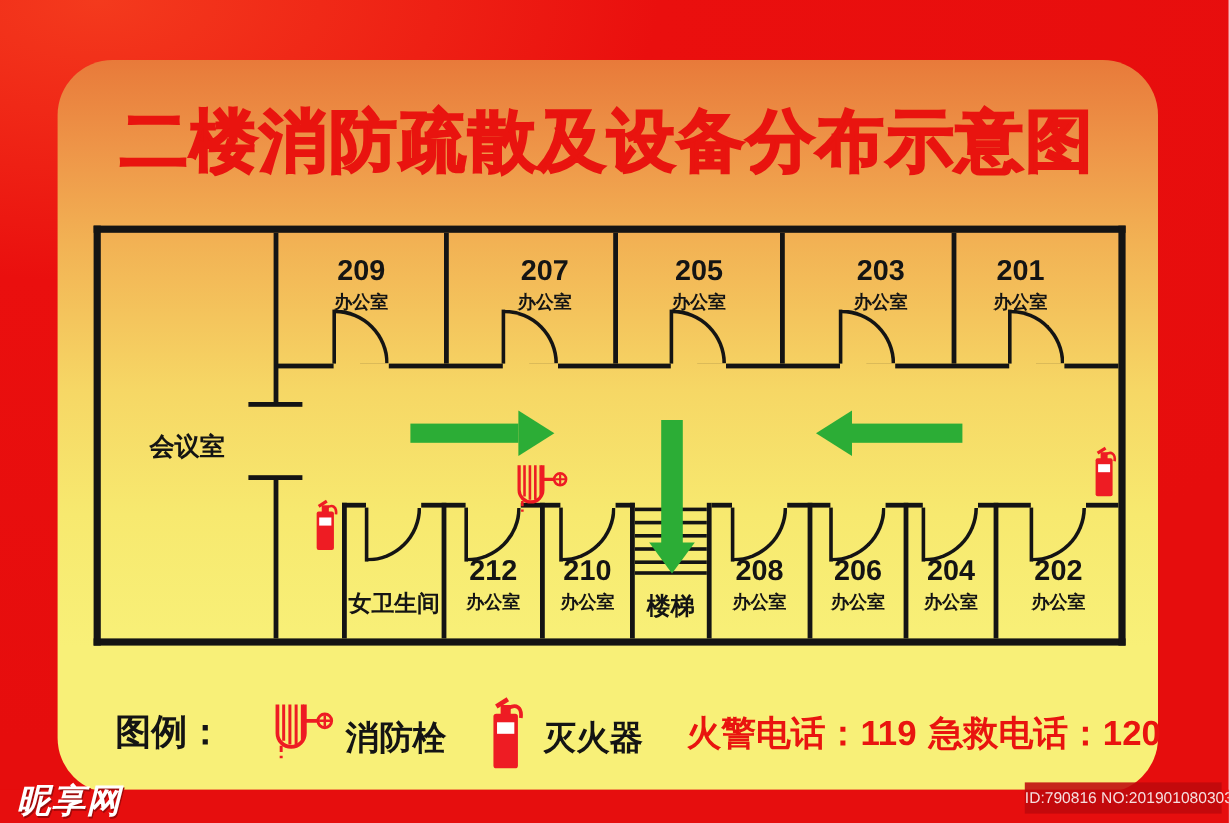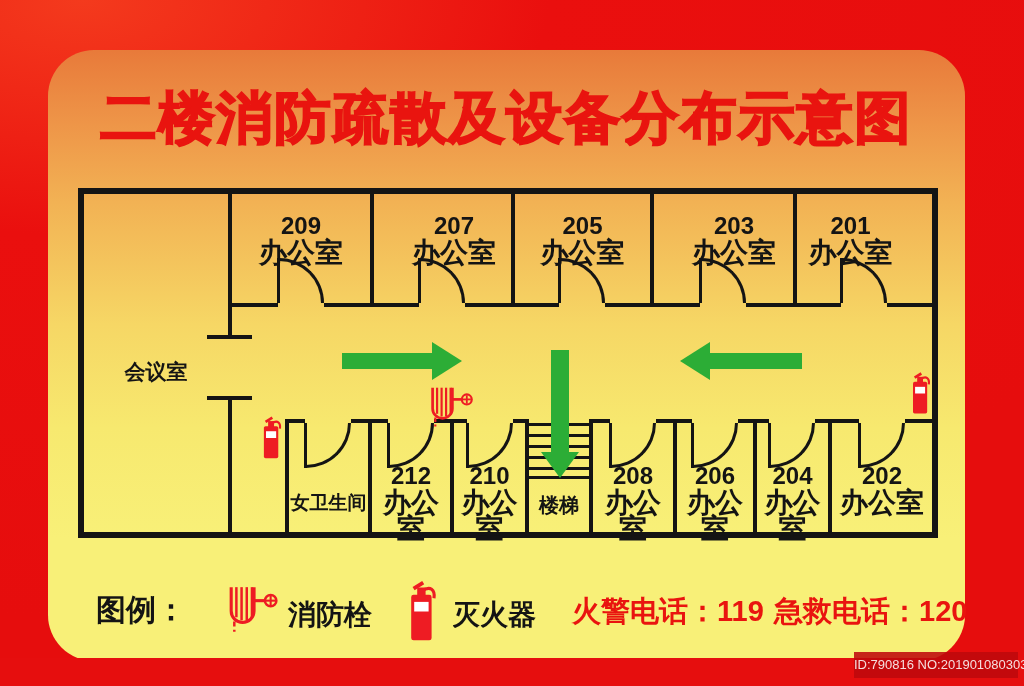--- a/index.html
+++ b/index.html
@@ -17,21 +17,21 @@
   .leaf{position:absolute;background:var(--wall-black,#141414);width:3px;height:45px;}
   .arcT{position:absolute;width:45px;height:45px;box-sizing:border-box;
         border-top:3px solid var(--wall-black,#141414);border-right:3px solid var(--wall-black,#141414);
         border-top-right-radius:100% 100%;}
   .arcB{position:absolute;width:45px;height:45px;box-sizing:border-box;
         border-bottom:3px solid var(--wall-black,#141414);border-right:3px solid var(--wall-black,#141414);
         border-bottom-right-radius:100% 100%;}
   .roomlbl{position:absolute;display:flex;flex-direction:column;align-items:center;justify-content:flex-start;
            color:#141414;text-align:center;}
   .roomlbl .num{font-size:24px;line-height:28px;font-weight:600;}
-  .roomlbl .typ{font-size:28px;line-height:26px;font-weight:600;}
+  .roomlbl .typ{font-size:15px;line-height:26px;font-weight:600;}
   .singlelbl{position:absolute;color:#141414;font-weight:600;text-align:center;}
   .shaft{position:absolute;background:#2cad36;background:var(--arrow-green,#2cad36);}
   .headR{position:absolute;width:0;height:0;border-top:19px solid transparent;border-bottom:19px solid transparent;
          border-left:30px solid var(--arrow-green,#2cad36);}
   .headL{position:absolute;width:0;height:0;border-top:19px solid transparent;border-bottom:19px solid transparent;
          border-right:30px solid var(--arrow-green,#2cad36);}
   .headD{position:absolute;width:0;height:0;border-left:19px solid transparent;border-right:19px solid transparent;
          border-top:26px solid var(--arrow-green,#2cad36);}
   .tread{position:absolute;height:3px;width:60px;background:var(--wall-black,#141414);}
   .icon{position:absolute;}
@@ -254,15 +254,16 @@
         <rect x="8.5" y="18" width="12" height="8" fill="#ffffff"></rect>
       </svg>
     </div>
     <span class="legend-item-label" style="left:452px;">灭火器</span>
     <span class="legend-phone" style="left:572px;">火警电话：119</span>
     <span class="legend-phone" style="left:774px;">急救电话：120</span>
   </div>
 
   <div class="band"></div>
   <div class="brand">
+    <span class="logo">昵享网</span>
   </div>
   <div class="idbox">ID:790816 NO:20190108030313513000</div>
 </div>
 
 </body></html>

